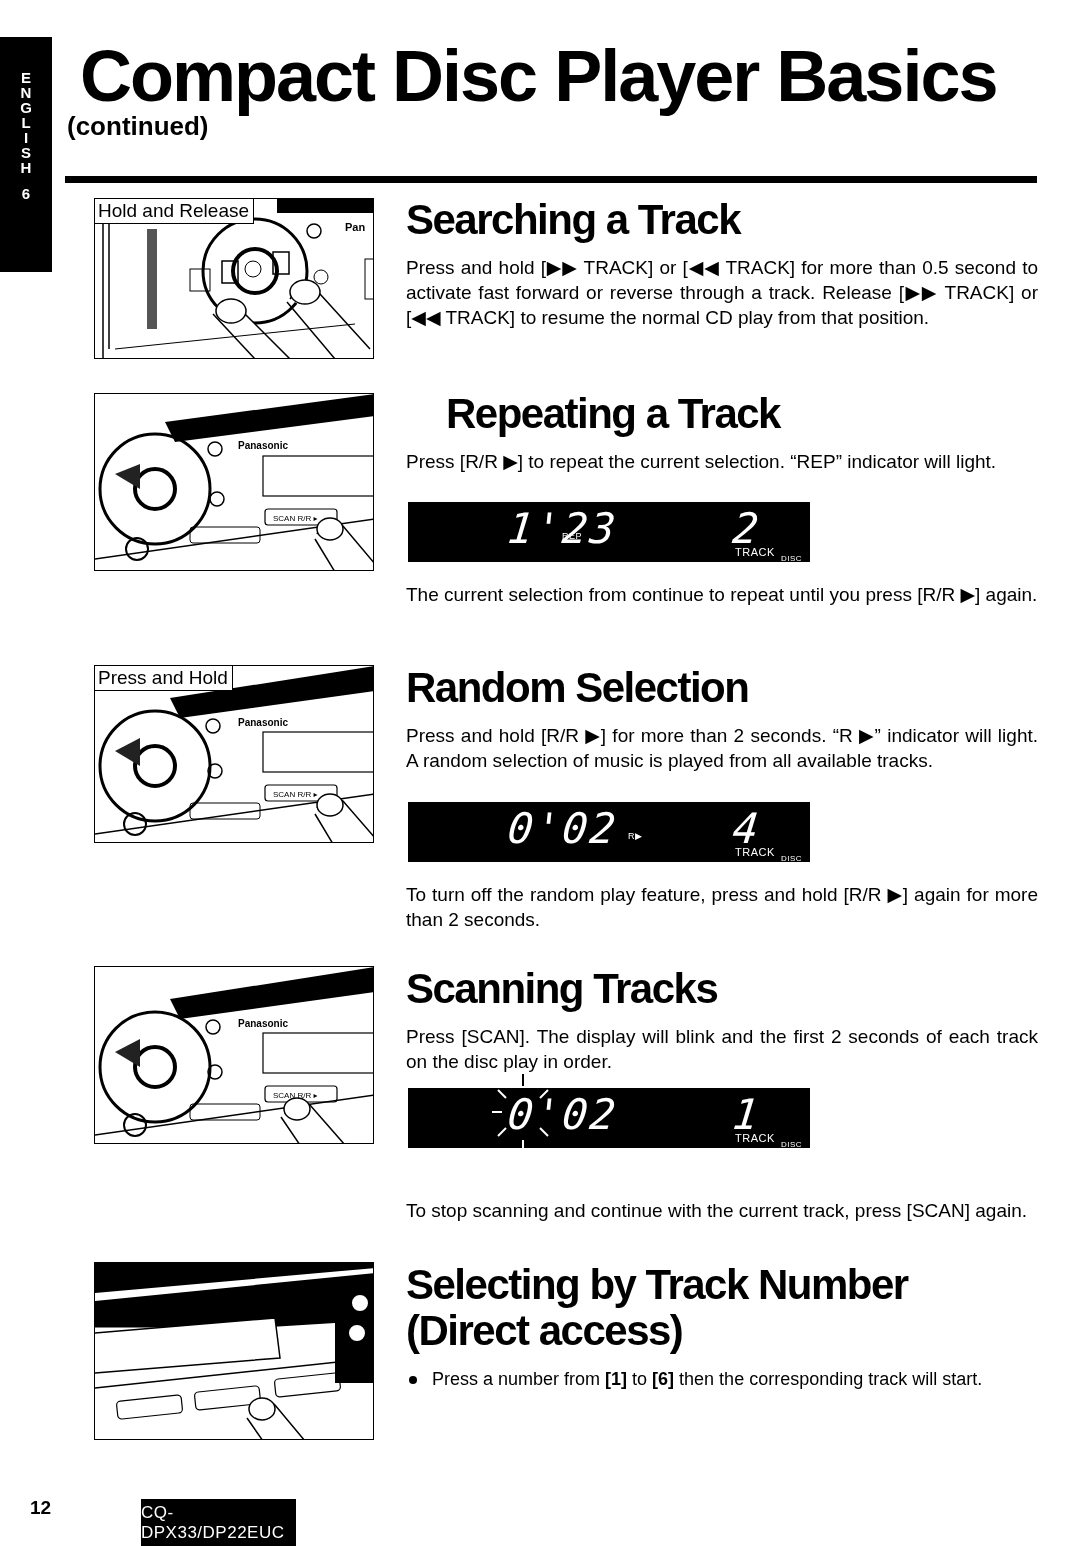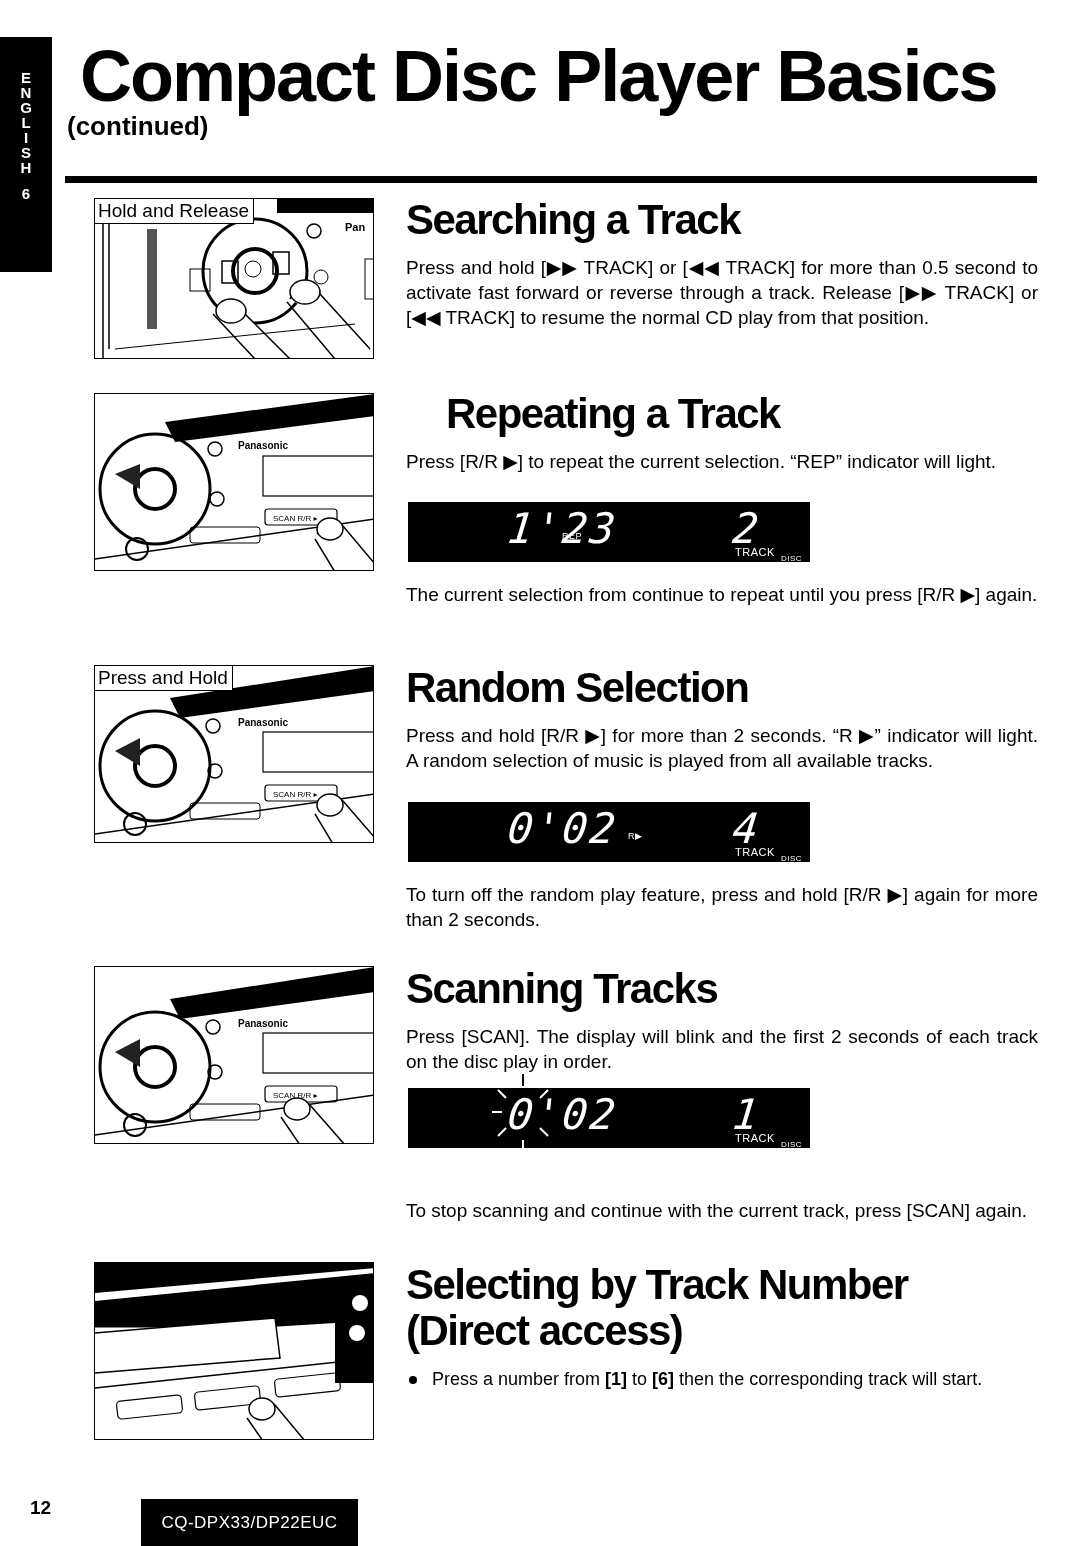--- a/index.html
+++ b/index.html
@@ -33,21 +33,21 @@
   .lcd .lbl-track { left: 327px; top: 45px; font-size: 11px; }
   .lcd .lbl-disc { left: 373px; top: 36px; font-size: 8px; margin-top: 16px; }
   .lcd .lbl-mode { top: 29px; }
 
   
   .illus { left: 94px; width: 280px; height: 162px; border: 1.5px solid #000; box-sizing: border-box; background: #fff; overflow: hidden; }
   .illus svg { position: absolute; left: 0; top: 0; }
   .illus .caption { position: absolute; left: 0; top: 0; background: #fff; font-size: 19px; line-height: 22px; padding: 1px 4px 1px 3px; border-right: 1px solid #000; border-bottom: 1px solid #000; white-space: nowrap; }
 
   .page-number { left: 30px; top: 1497px; font-size: 19px; font-weight: bold; }
-  .model-badge { left: 141px; top: 1499px; width: 217px; height: 47px; background: #000; color: #fff; font-family: "Liberation Sans", sans-serif;
+  .model-badge { left: 141px; top: 1499px; width: 155px; height: 47px; background: #000; color: #fff; font-family: "Liberation Sans", sans-serif;
                  font-size: 17px; letter-spacing: 0.5px; display: flex; align-items: center; justify-content: center; font-stretch: condensed; }
 </style>
 </head>
 <body>
 
 <div class="abs lang-tab">
   <span class="letter">E</span>
   <span class="letter">N</span>
   <span class="letter">G</span>
   <span class="letter">L</span>

